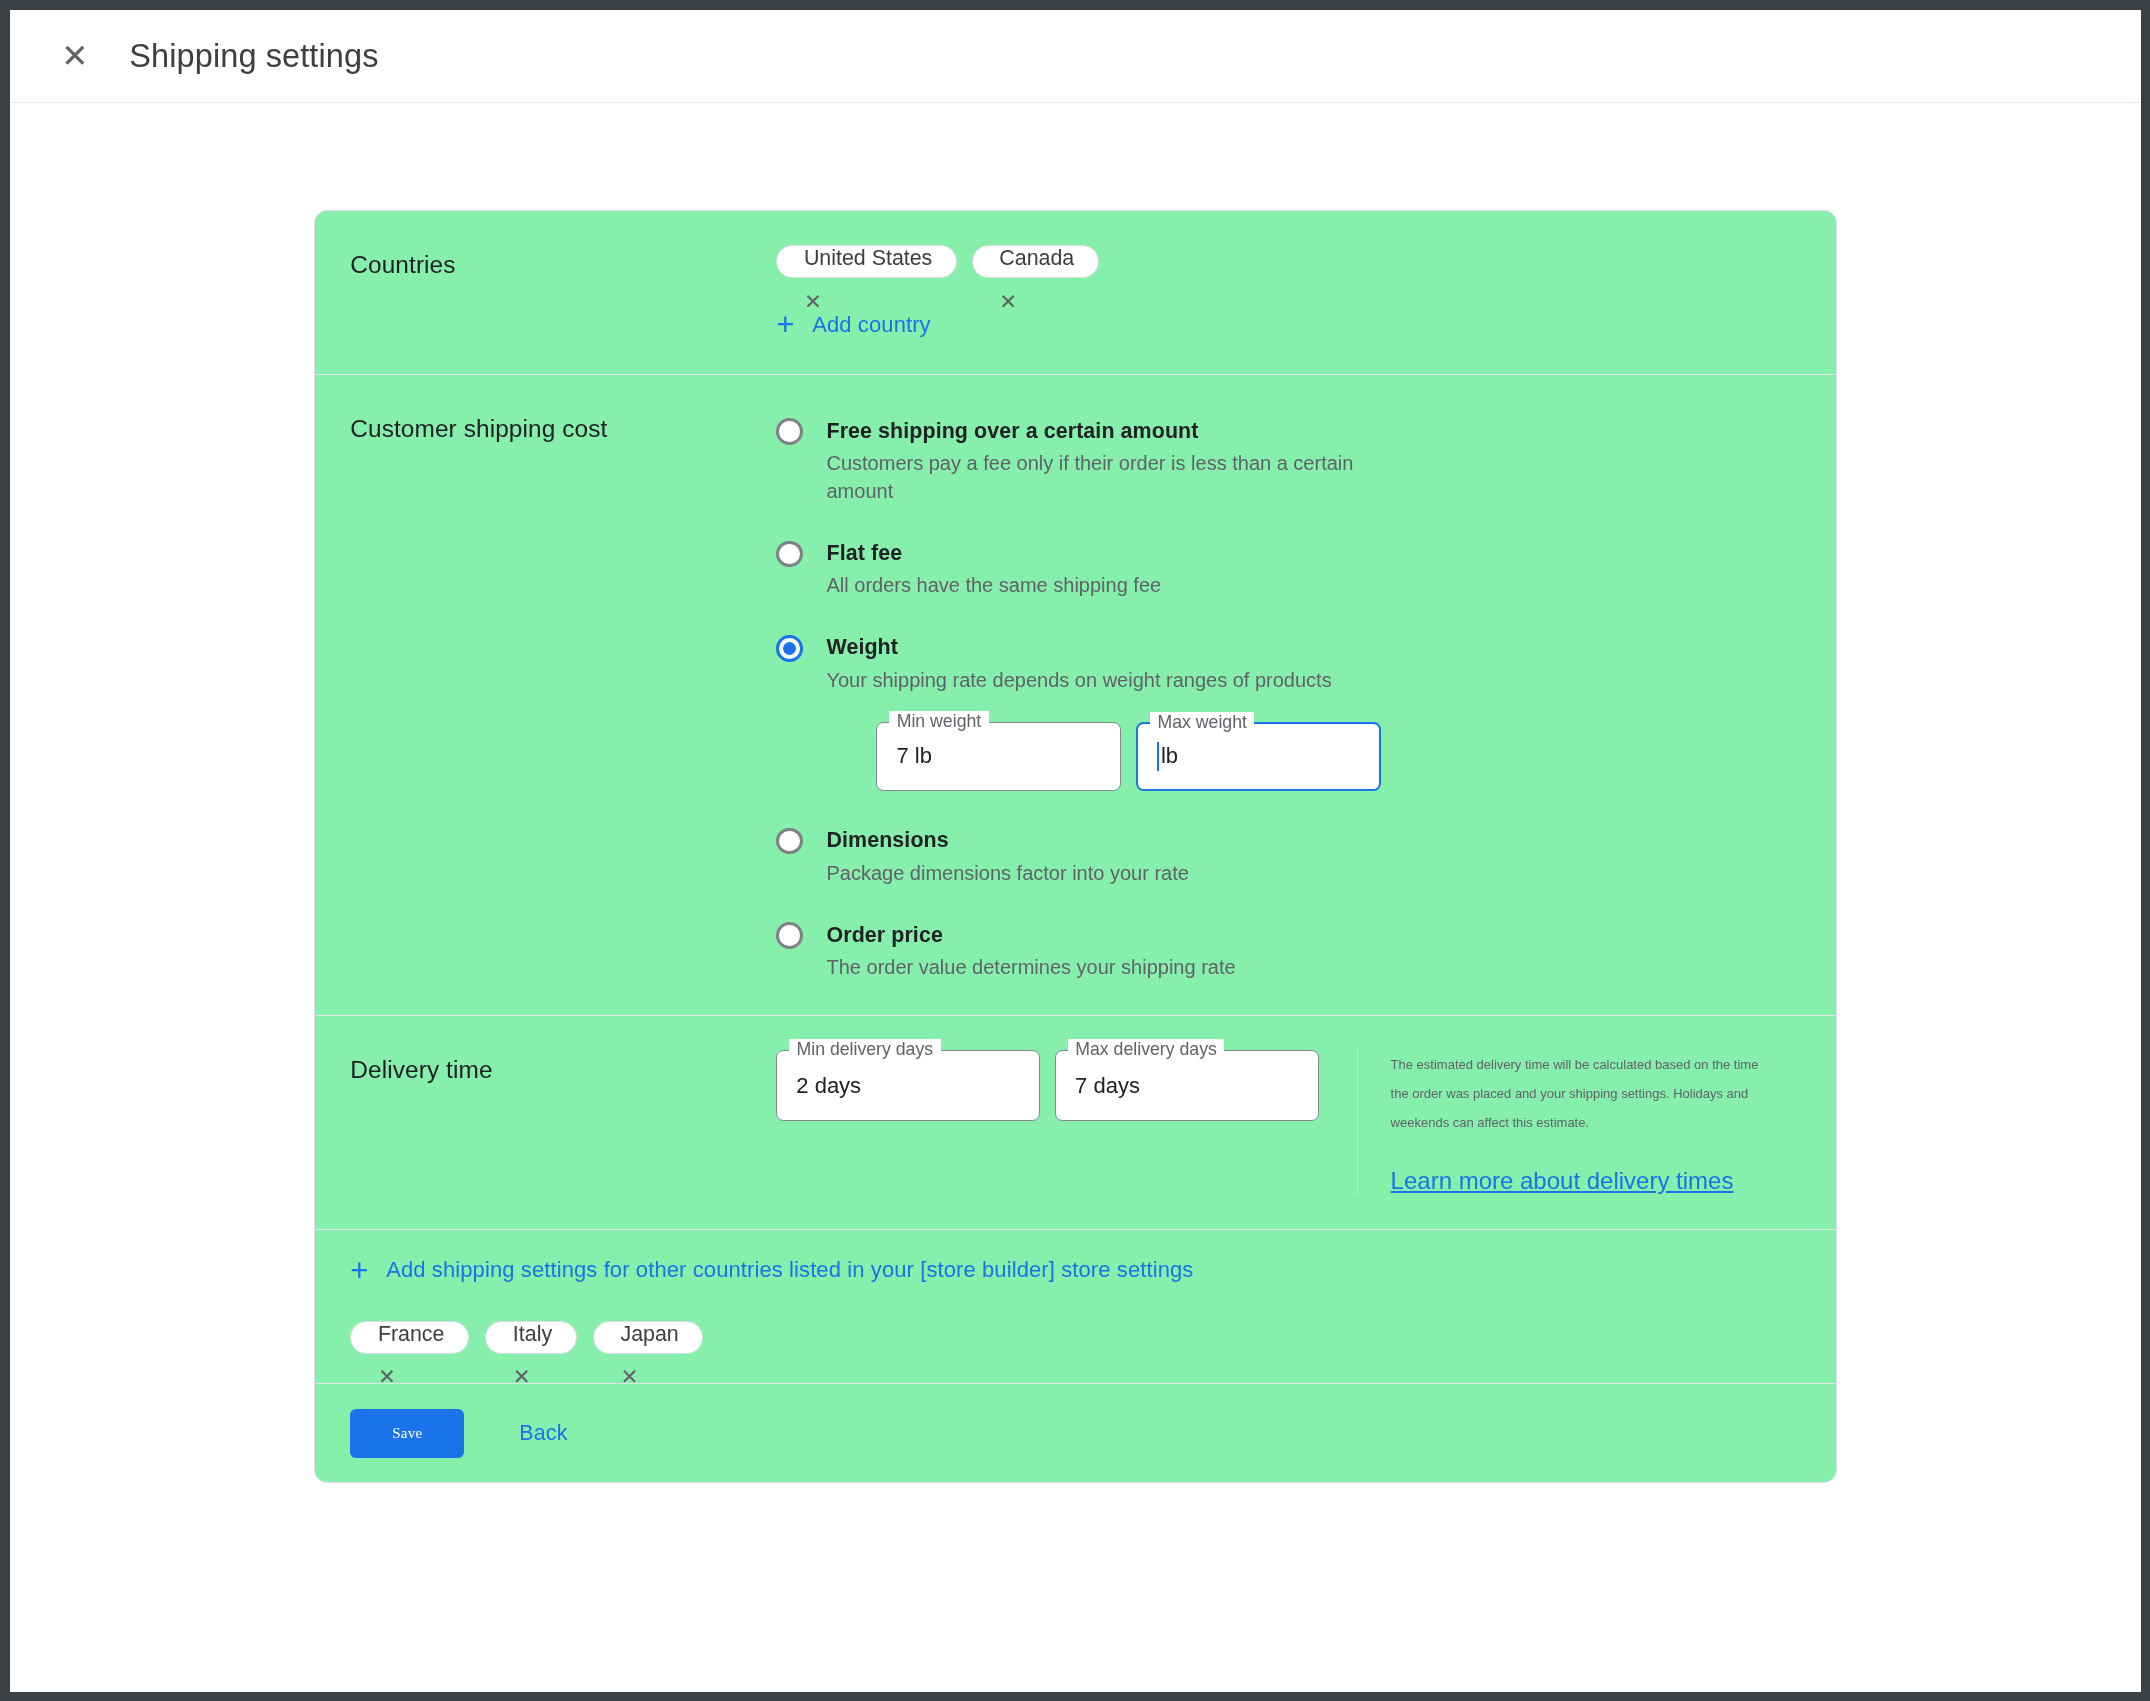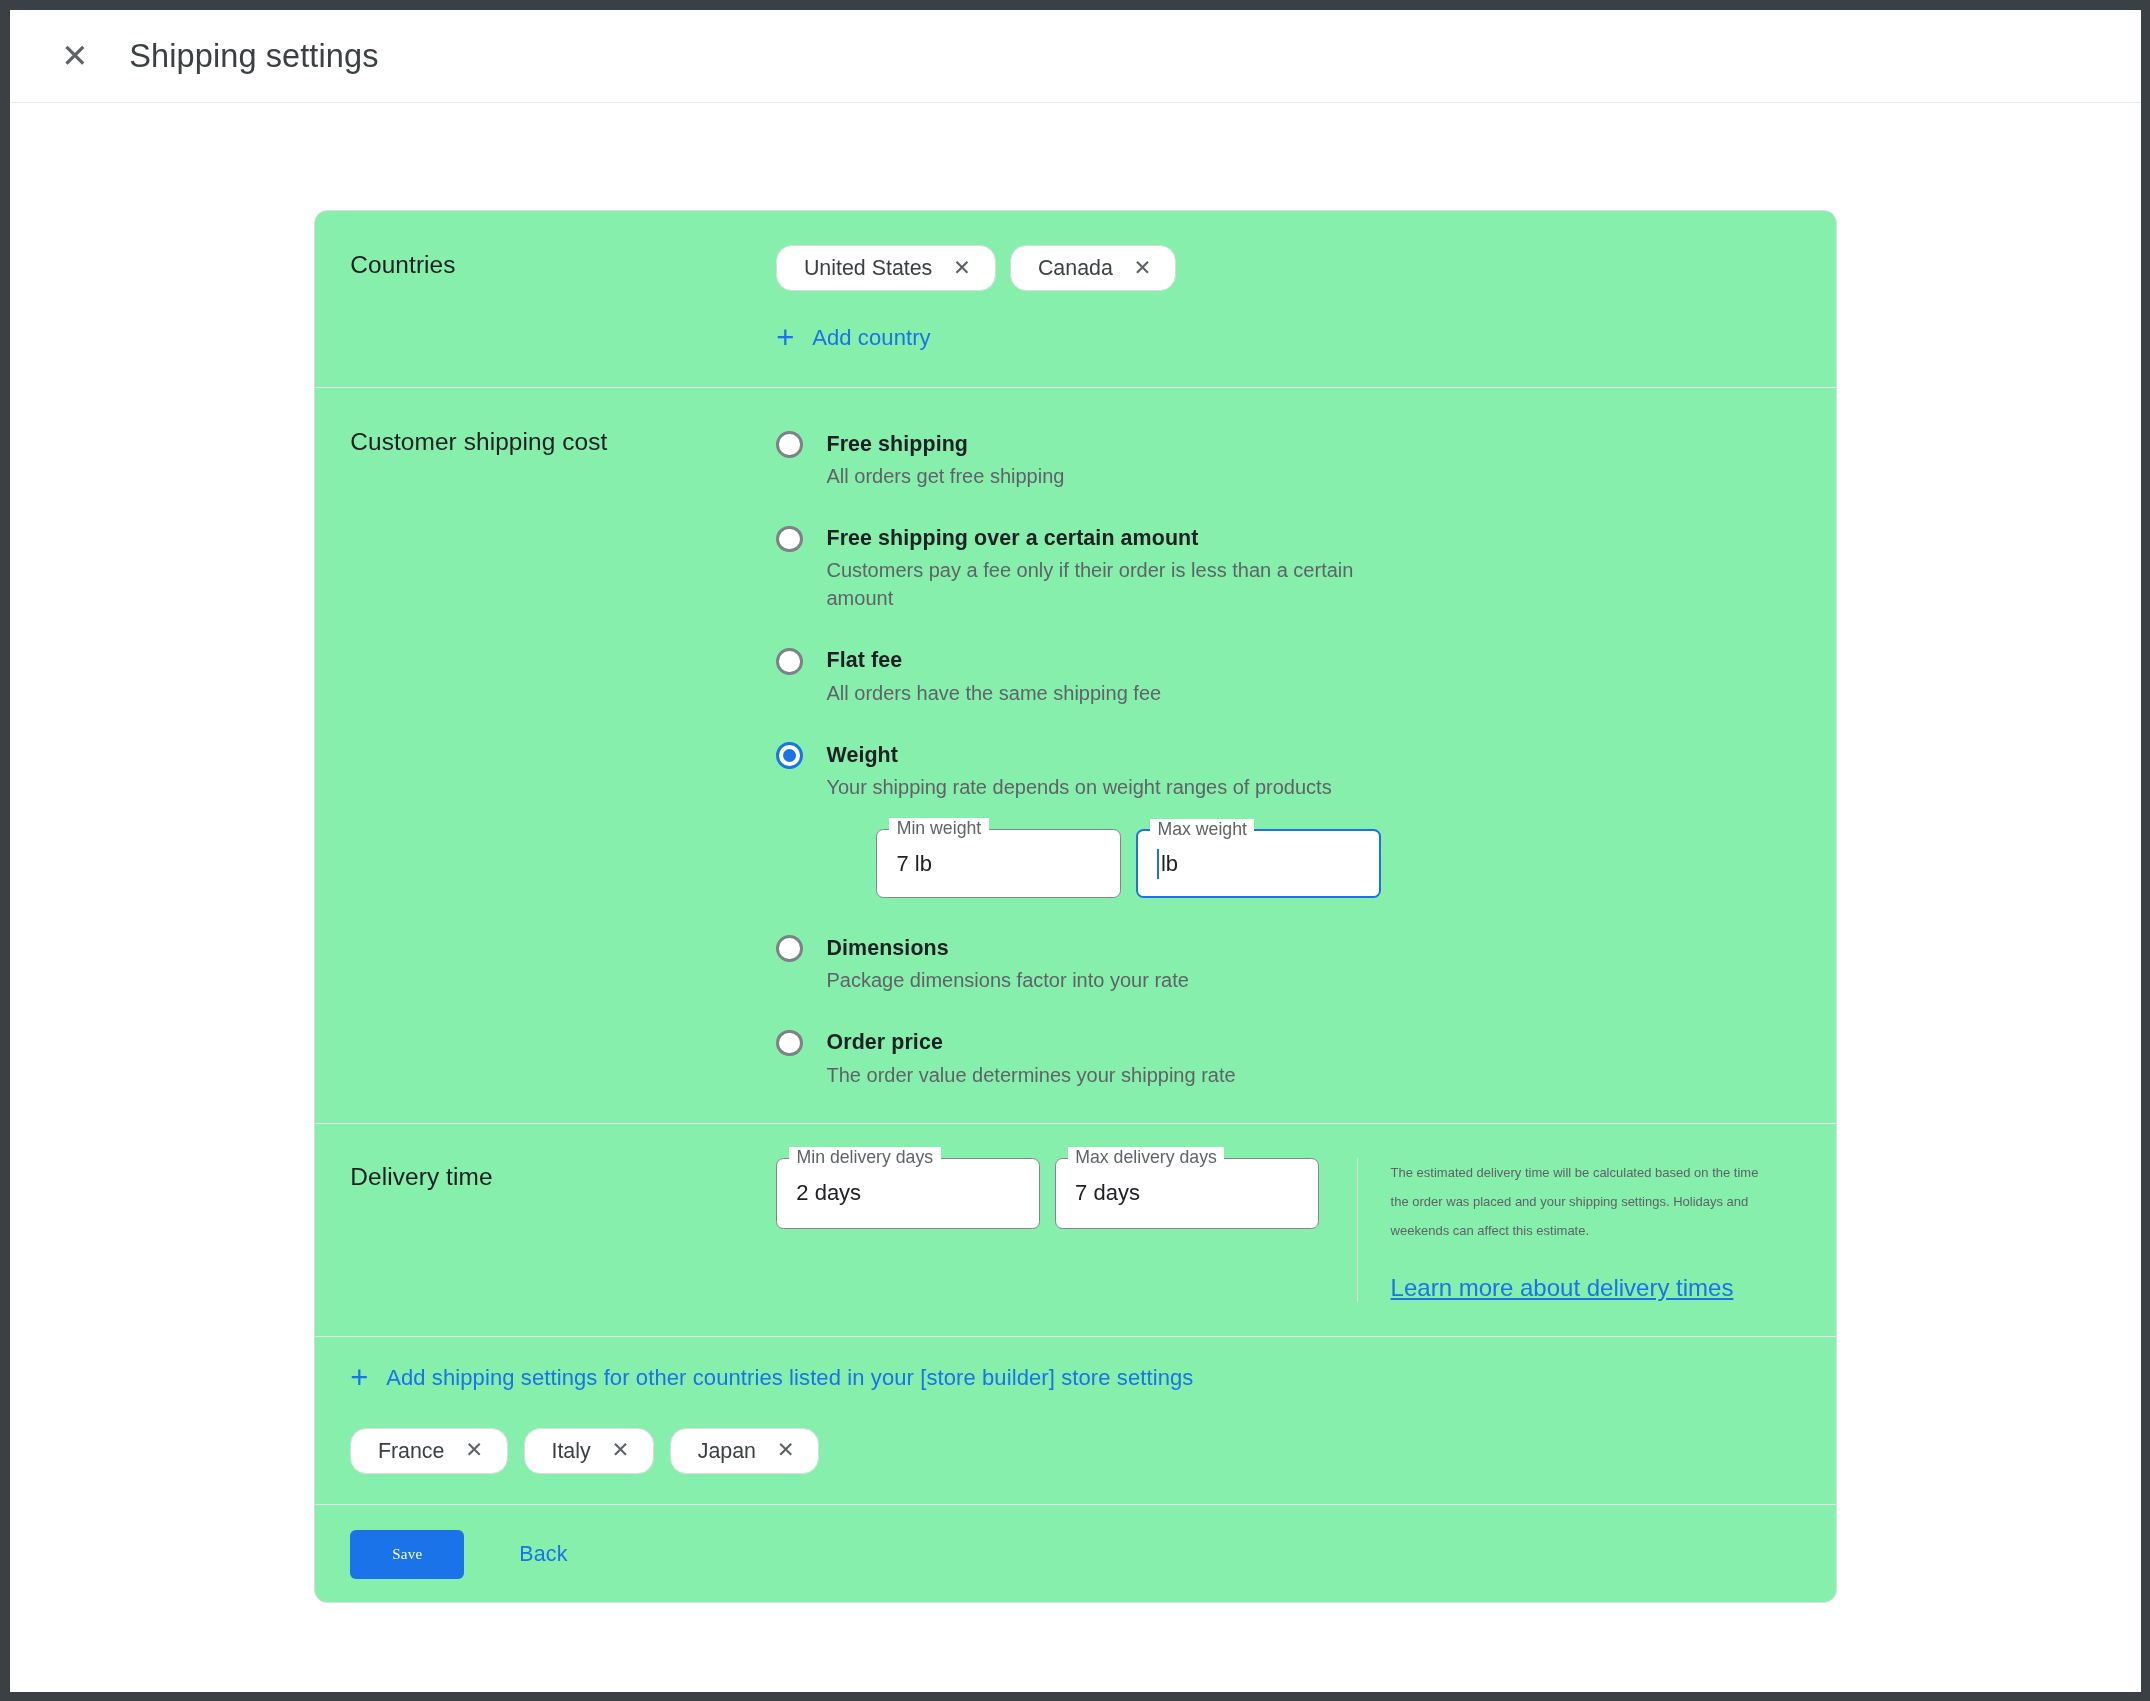--- a/index.html
+++ b/index.html
@@ -59,31 +59,32 @@
     font-size: 24.4px;
     font-weight: 500;
     color: #202124;
     padding-top: 5.9px;
     letter-spacing: 0.1px;
   }
   .section-content { flex: 1; }
   
   .chip-row { display: flex; gap: 14.8px; }
   .chip {
-    height: 46px;
+    height: 33px;
     display: inline-flex;
-    align-items: center;
+    align-items: flex-start;
     gap: 20.7px;
     padding: 0 23.6px 0 26.6px;
     border: 1.5px solid #dadce0;
     border-radius: 16.2px;
     background: #fff;
     font-size: 21.4px;
     color: #3c4043;
     cursor: default;
+    flex-direction: column;
   }
   .chip .chip-x {
     font-size: 21.4px;
     color: #5f6368;
     cursor: pointer;
     line-height: 1;
   }
   
   .add-link {
     display: inline-flex;
@@ -250,27 +251,20 @@
               <span>Add country</span>
             </button>
           </div>
         </div>
 
         <div class="section">
           <div class="section-label">Customer shipping cost</div>
           <div class="section-content">
             <div class="options">
 
-              <div class="option">
-                <span class="radio"></span>
-                <div>
-                  <div class="option-title">Free shipping</div>
-                  <div class="option-desc">All orders get free shipping</div>
-                </div>
-              </div>
 
               <div class="option">
                 <span class="radio"></span>
                 <div>
                   <div class="option-title">Free shipping over a certain amount</div>
                   <div class="option-desc">Customers pay a fee only if their order is less than a certain amount</div>
                 </div>
               </div>
 
               <div class="option">

